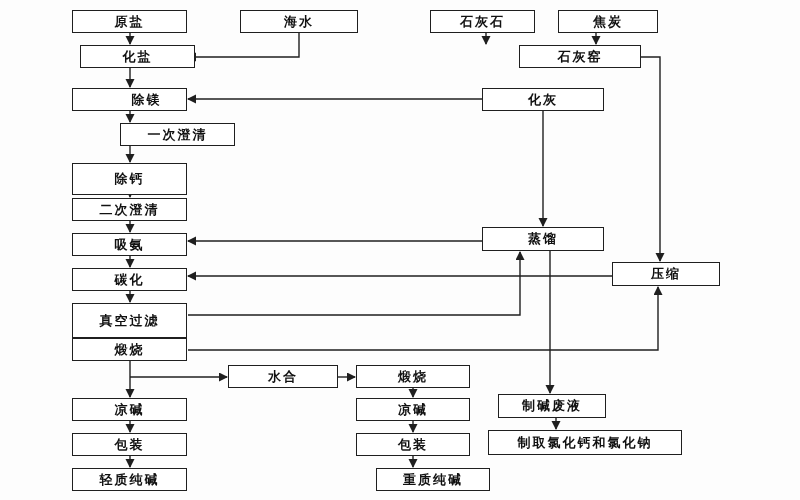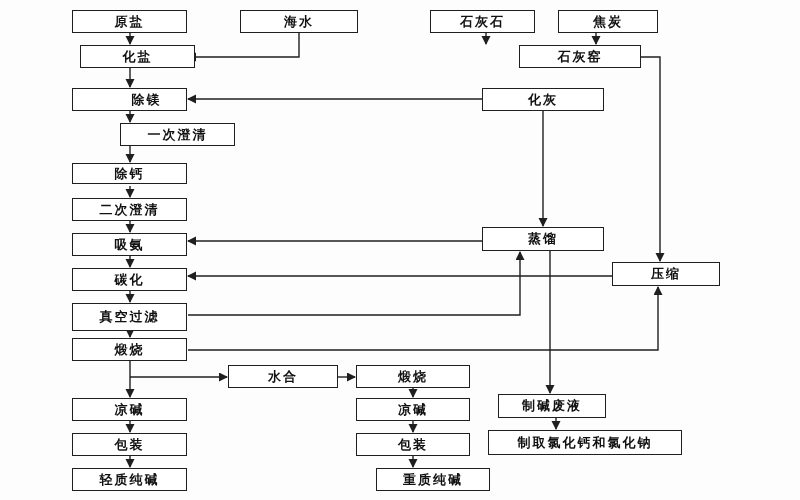--- a/index.html
+++ b/index.html
@@ -84,27 +84,27 @@
   <div id="nodes">
       <div class="node" style="left: 72px; top: 10px; width: 115px; height: 23px;">原盐</div>
       <div class="node" style="left: 240px; top: 10px; width: 118px; height: 23px;">海水</div>
       <div class="node" style="left: 430px; top: 10px; width: 105px; height: 23px;">石灰石</div>
       <div class="node" style="left: 558px; top: 10px; width: 100px; height: 23px;">焦炭</div>
       <div class="node" style="left: 72px; top: 45px; width: 115px; height: 23px; margin-left: 8px;">化盐</div>
       <div class="node" style="left: 482px; top: 45px; width: 122px; height: 23px; margin-left: 37px;">石灰窑</div>
       <div class="node" style="left: 72px; top: 88px; width: 115px; height: 23px; padding-left: 34px;">除镁</div>
       <div class="node" style="left: 482px; top: 88px; width: 122px; height: 23px;">化灰</div>
       <div class="node" style="left: 72px; top: 123px; width: 115px; height: 23px; margin-left: 48px;">一次澄清</div>
-      <div class="node" style="left: 72px; top: 163px; width: 115px; height: 21px;">除钙</div>
+      <div class="node" style="left: 72px; top: 163px; width: 115px; height: 32px;">除钙</div>
       <div class="node" style="left: 72px; top: 198px; width: 115px; height: 23px;">二次澄清</div>
       <div class="node" style="left: 72px; top: 233px; width: 115px; height: 23px;">吸氨</div>
       <div class="node" style="left: 482px; top: 227px; width: 122px; height: 24px;">蒸馏</div>
       <div class="node" style="left: 72px; top: 268px; width: 115px; height: 23px;">碳化</div>
       <div class="node" style="left: 612px; top: 262px; width: 108px; height: 24px;">压缩</div>
-      <div class="node" style="left: 72px; top: 303px; width: 115px; height: 28px;">真空过滤</div>
+      <div class="node" style="left: 72px; top: 303px; width: 115px; height: 35px;">真空过滤</div>
       <div class="node" style="left: 72px; top: 338px; width: 115px; height: 23px;">煅烧</div>
       <div class="node" style="left: 228px; top: 365px; width: 110px; height: 23px;">水合</div>
       <div class="node" style="left: 356px; top: 365px; width: 114px; height: 23px;">煅烧</div>
       <div class="node" style="left: 72px; top: 398px; width: 115px; height: 23px;">凉碱</div>
       <div class="node" style="left: 356px; top: 398px; width: 114px; height: 23px;">凉碱</div>
       <div class="node" style="left: 498px; top: 394px; width: 108px; height: 24px;">制碱废液</div>
       <div class="node" style="left: 72px; top: 433px; width: 115px; height: 23px;">包装</div>
       <div class="node" style="left: 356px; top: 433px; width: 114px; height: 23px;">包装</div>
       <div class="node" style="left: 488px; top: 430px; width: 194px; height: 25px;">制取氯化钙和氯化钠</div>
       <div class="node" style="left: 72px; top: 468px; width: 115px; height: 23px;">轻质纯碱</div>

